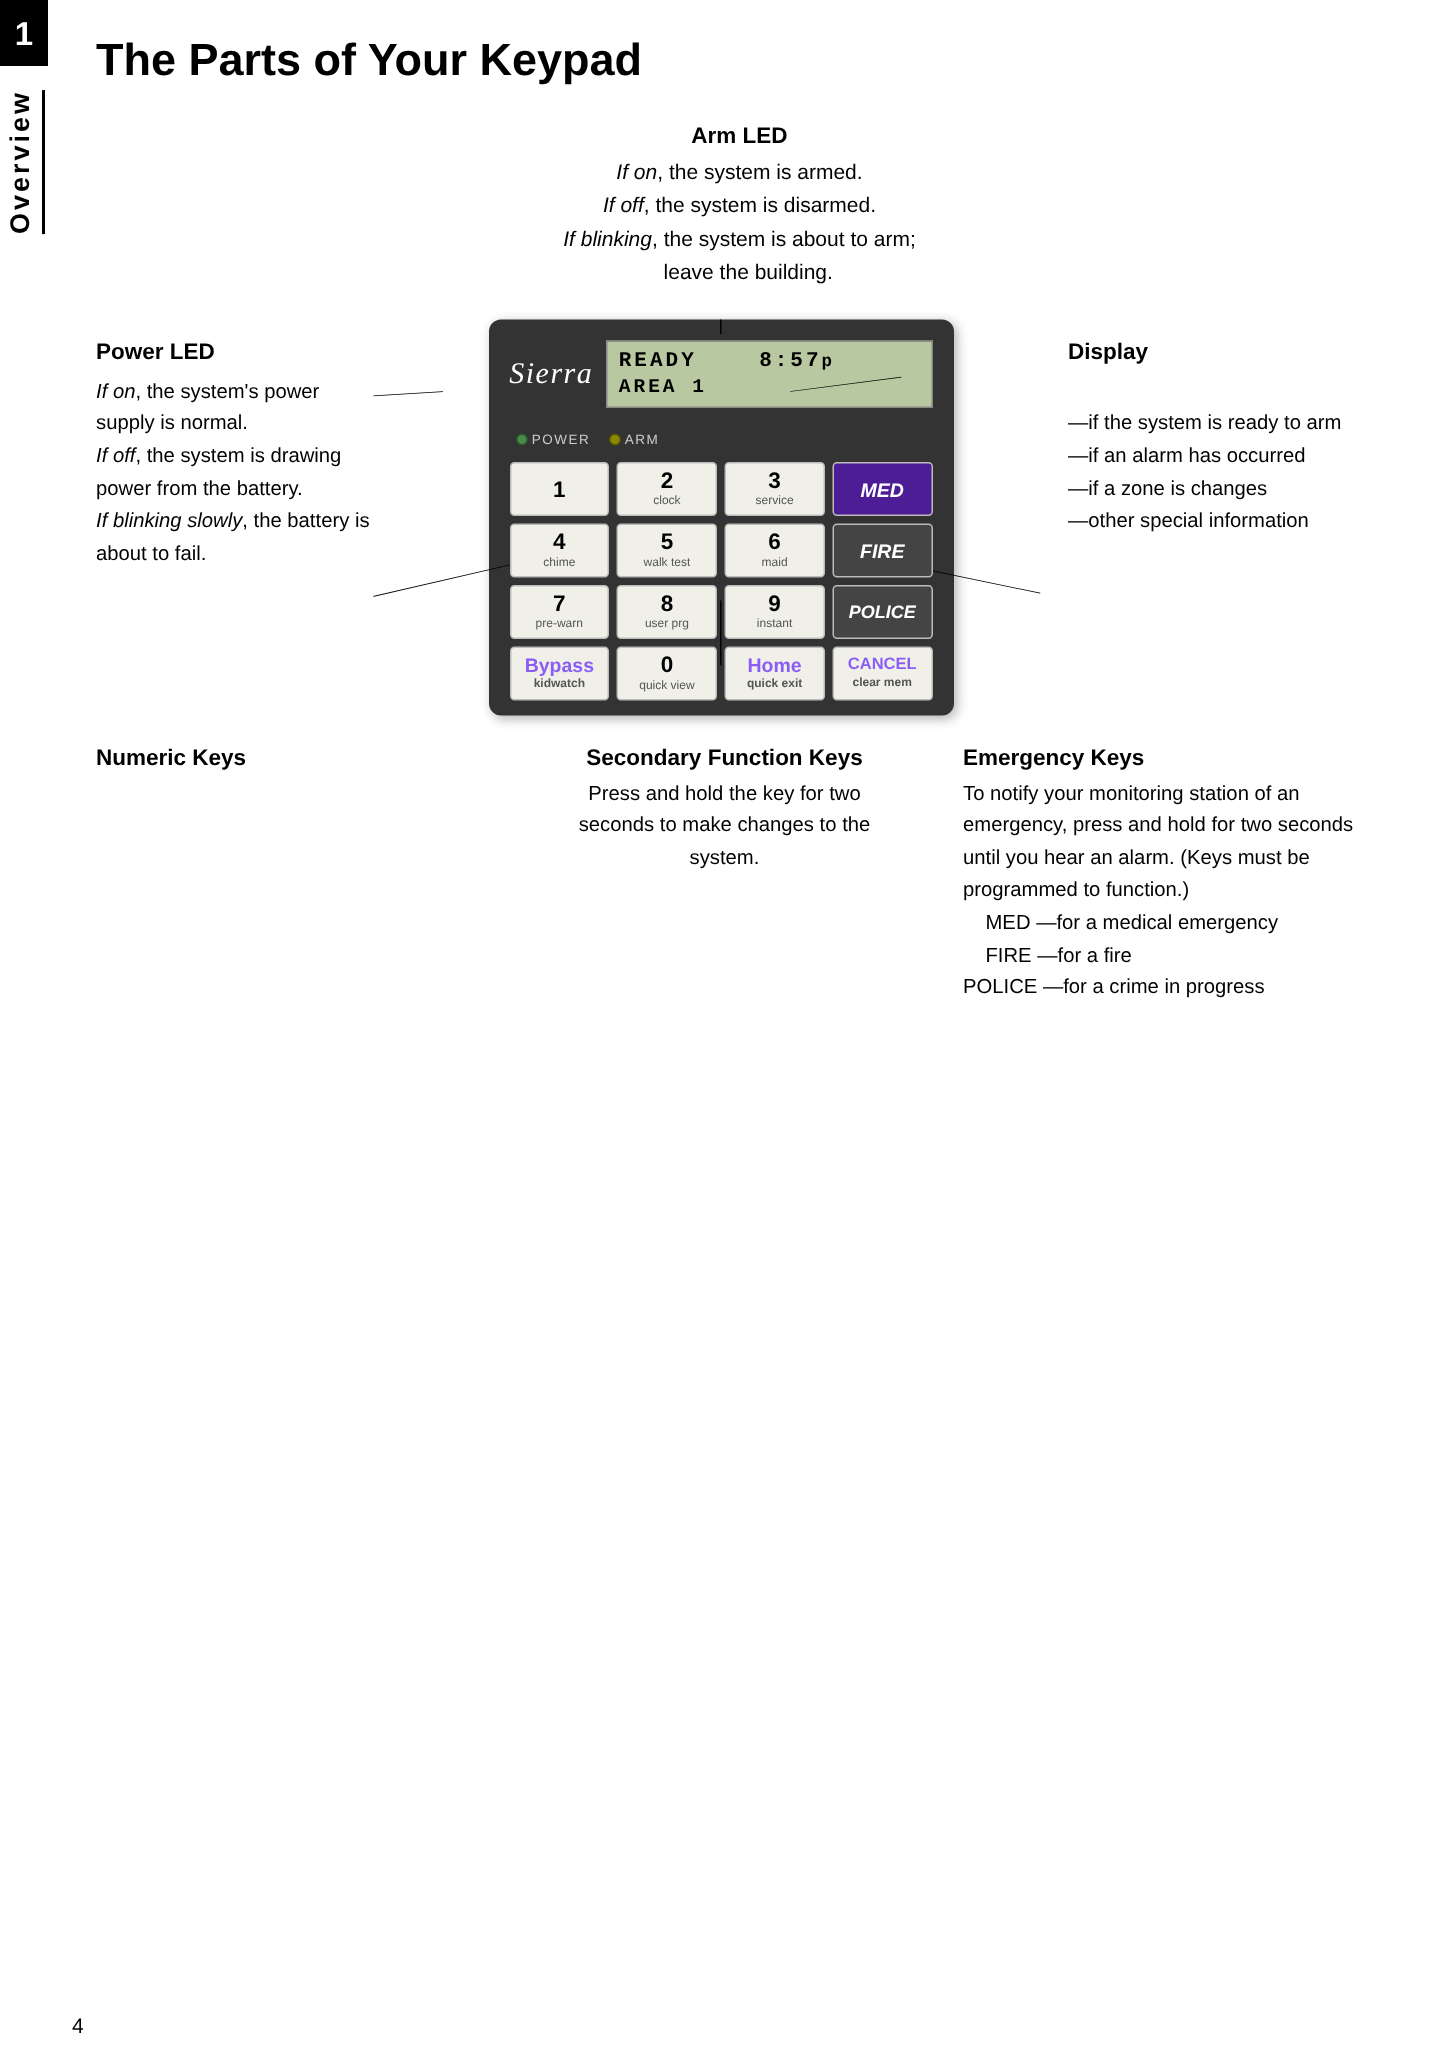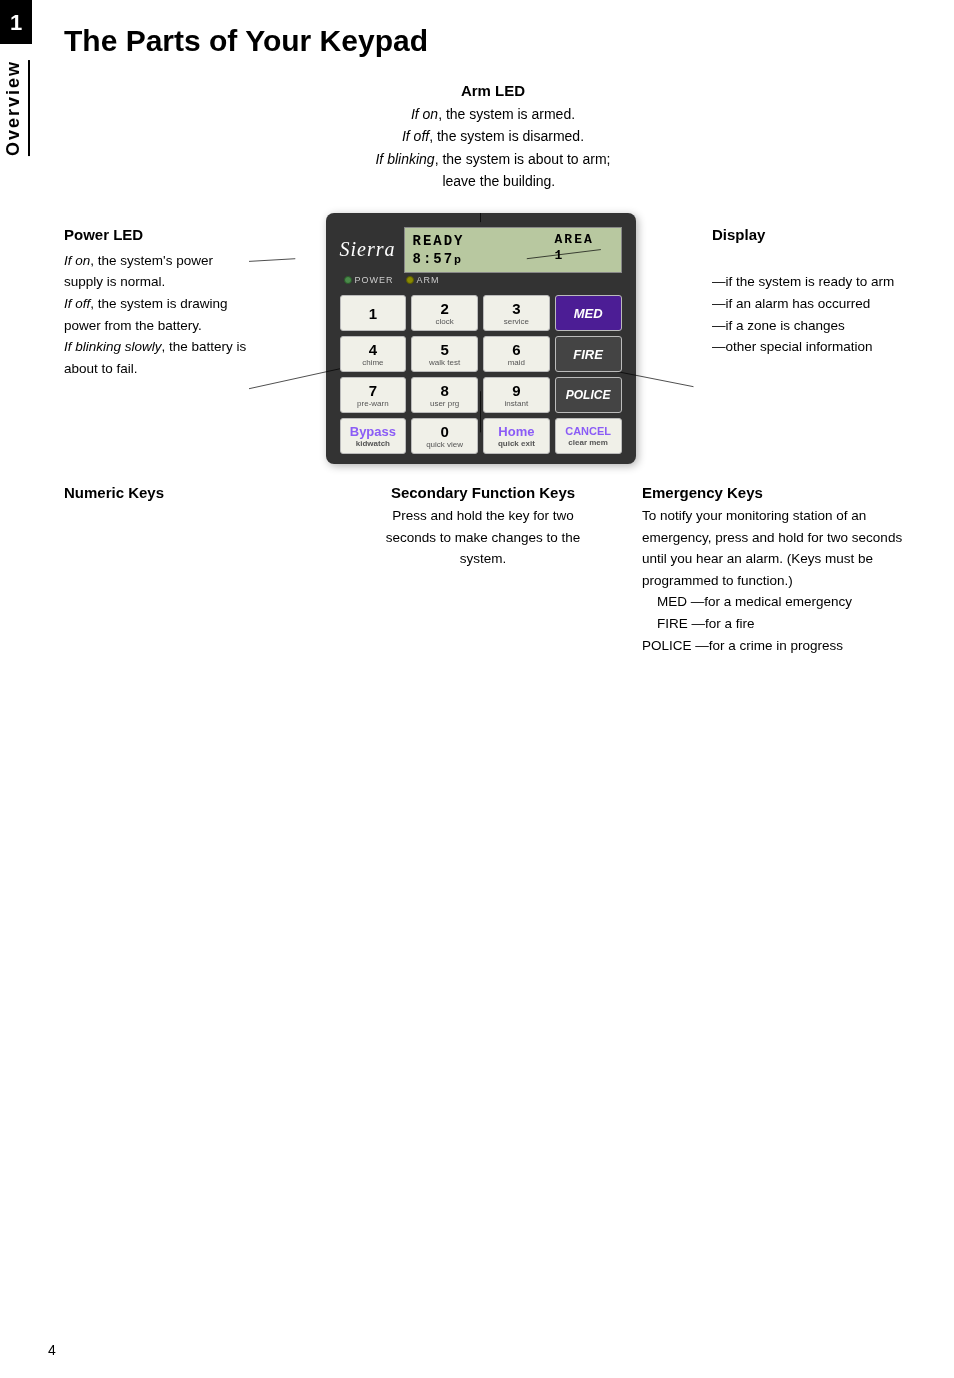--- a/index.html
+++ b/index.html
@@ -122,42 +122,42 @@
       border-radius: 8px;
       padding: 14px 14px 10px 14px;
       width: 310px;
       box-shadow: 2px 2px 8px rgba(0,0,0,0.3);
     }
 
     
     .keypad-display-row {
       display: flex;
       align-items: center;
-      margin-bottom: 2px;
+      margin-bottom: 16px;
       gap: 8px;
     }
     .keypad-brand {
       font-family: Georgia, serif;
       font-style: italic;
       font-size: 20px;
       color: #fff;
       flex: 0 0 auto;
       letter-spacing: 1px;
     }
     .keypad-screen {
       background: #b8c8a0;
       border: 1px solid #888;
       padding: 4px 8px;
       flex: 1;
       font-family: 'Courier New', monospace;
       font-size: 13px;
       line-height: 1.3;
       min-height: 38px;
       display: flex;
-      flex-direction: row;
+      flex-direction: column;
       justify-content: center;
     }
     .keypad-screen-line1 {
       font-size: 14px;
       font-weight: bold;
       letter-spacing: 2px;
     }
     .keypad-screen-line2 {
       font-size: 13px;
       font-weight: bold;

